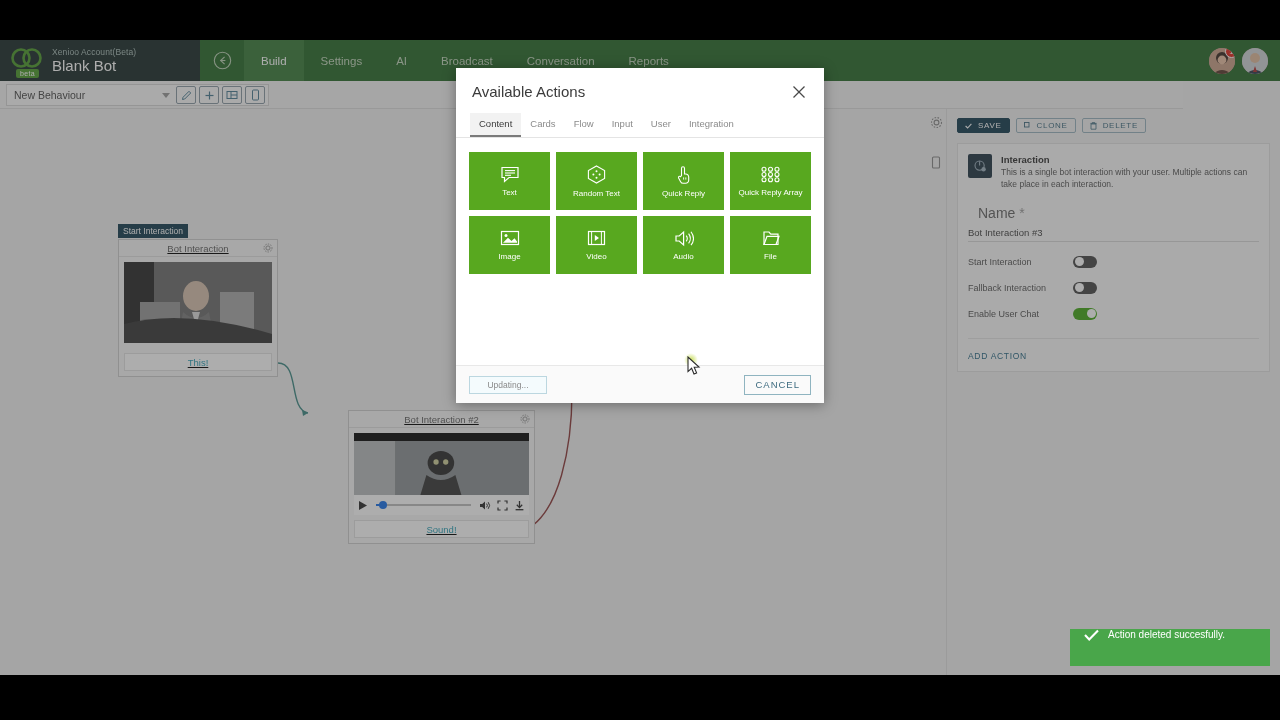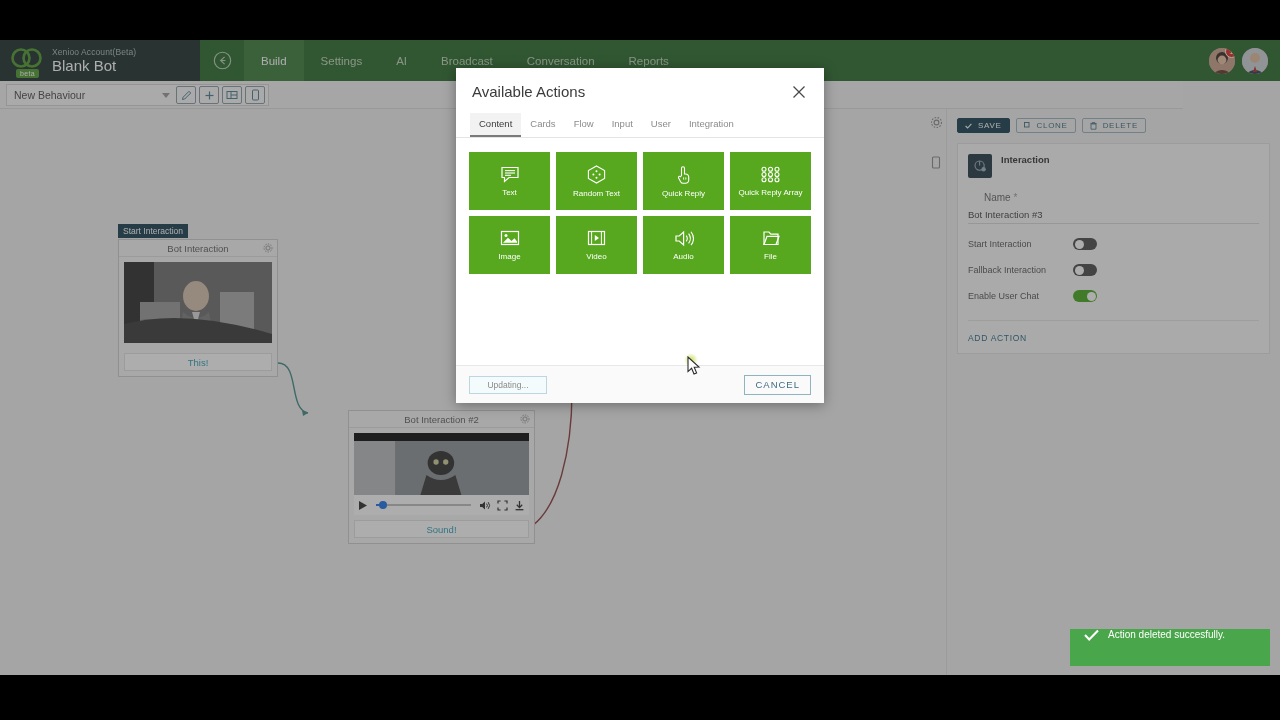--- a/index.html
+++ b/index.html
@@ -35,21 +35,21 @@
   #behaviour-select{ flex:1; display:flex; align-items:center; justify-content:space-between; padding:0 6px 0 7px; height:100%; }
   #behaviour-select .lbl{ font-size:10.5px; color:#4a4a4a; }
   .caret{ width:0;height:0;border-left:4px solid transparent;border-right:4px solid transparent;border-top:5px solid #9a9a9a; }
   .tbtn{ width:20px; height:18px; margin-right:3px; border:1px solid #8a9aa4; border-radius:2px; display:flex; align-items:center; justify-content:center; background:transparent; }
   .tbtn svg{ display:block; }
 
   
   #canvas{ position:absolute; left:0; top:69px; width:946px; height:566px; background:#f2f2f2; }
   #connectors{ position:absolute; left:0; top:0; }
 
-  .node{ position:absolute; background:#f6f6f6; border:1px solid #cdcdcd; }
+  .node{ position:absolute; background:#f6f6f6; border:1px solid #cdcdcd;text-decoration:underline; }
   .node-title{ height:17px; display:flex; align-items:center; justify-content:center; position:relative; font-size:9.5px; color:#5f5f5f; border-bottom:1px solid #e0e0e0; }
   .node-gear{ position:absolute; right:4px; top:3px; }
   .node-body{ padding:5px; }
   .thumb{ width:100%; background:#5c5c5c; display:block; }
   .node-foot{ margin:5px 5px 5px; border:1px solid #e2e2e2; background:#fff; height:18px; display:flex; align-items:center; justify-content:center; font-size:9.5px; color:#2a9fb5; }
   .startbadge{ position:absolute; background:#173f52; color:#fff; font-size:8.5px; padding:2px 5px; }
 
   .vplayer{ height:20px; display:flex; align-items:center; gap:0px; padding:0 4px; background:#fff; }
   .vp-icon{ display:flex; align-items:center; justify-content:center; }
   .vp-slider{ position:relative; flex:1; height:14px; display:flex; align-items:center; margin:0 4px; }
@@ -65,21 +65,21 @@
   #rpanel{ position:absolute; left:946px; top:69px; width:334px; height:566px; background:#f2f2f2; border-left:1px solid #e0e0e0; padding:9px 10px; }
   #rp-actions{ display:flex; gap:6px; margin-bottom:10px; }
   .rp-btn{ height:15px; display:flex; align-items:center; gap:6px; padding:0 7px; font-size:8px; letter-spacing:.7px; border-radius:2px; }
   .rp-btn.save{ background:#173f52; color:#fff; border:1px solid #173f52; }
   .rp-btn.ghost{ background:transparent; color:#3f6c80; border:1px solid #9ab4c0;text-align:right; }
   #rp-card{ background:#fafafa; border:1px solid #e2e2e2; padding:10px; }
   #rp-head{ display:flex; gap:9px; }
   #rp-icon{ width:24px; height:24px; background:#233746; border-radius:2px; display:flex; align-items:center; justify-content:center; flex:0 0 24px; }
   #rp-title{ font-size:9.5px; font-weight:bold; color:#333; }
   #rp-desc{ font-size:8.5px; color:#555; line-height:1.45; margin-top:1px; }
-  .fld-label{ font-size:10px; color:#666; margin:14px 16px 3px; }
+  .fld-label{ font-size:14px; color:#666; margin:14px 10px 3px; }
   .req{ color:#999; }
   .fld-input{ height:18px; border-bottom:1px solid #dadada; font-size:9.5px; color:#444; display:flex; align-items:center; }
   .toggle-row{ display:flex; align-items:center; margin-top:14px; }
   .toggle-label{ font-size:9px; color:#555; width:105px; }
   .switch{ width:24px; height:12px; border-radius:7px; position:relative; }
   .switch.off{ background:#4a4a4a; }
   .switch.on{ background:#45a81b; }
   .knob{ position:absolute; top:1.5px; width:9px; height:9px; border-radius:50%; background:#fff; }
   .switch.off .knob{ left:1.5px; }
   .switch.on .knob{ right:1.5px; }
@@ -334,20 +334,21 @@
         <div id="rp-head">
           <div id="rp-icon">
             <svg width="14" height="14" viewBox="0 0 14 14">
               <circle cx="6.6" cy="6.6" r="4.6" fill="none" stroke="#9db0bd" stroke-width="1.1"></circle>
               <line x1="6.6" y1="2.3" x2="6.6" y2="6.6" stroke="#9db0bd" stroke-width="1.1"></line>
               <circle cx="10.6" cy="10.2" r="2.2" fill="#9db0bd"></circle>
             </svg>
           </div>
           <div>
             <div id="rp-title">Interaction</div>
+            <div id="rp-desc">This is a single bot interaction with your user. Multiple actions can take place in each interaction.</div>
           </div>
         </div>
 
         <div class="fld-label">
           <span>Name</span>
           <span class="req">*</span>
         </div>
         <div class="fld-input">Bot Interaction #3</div>
 
         <div class="toggle-row">

